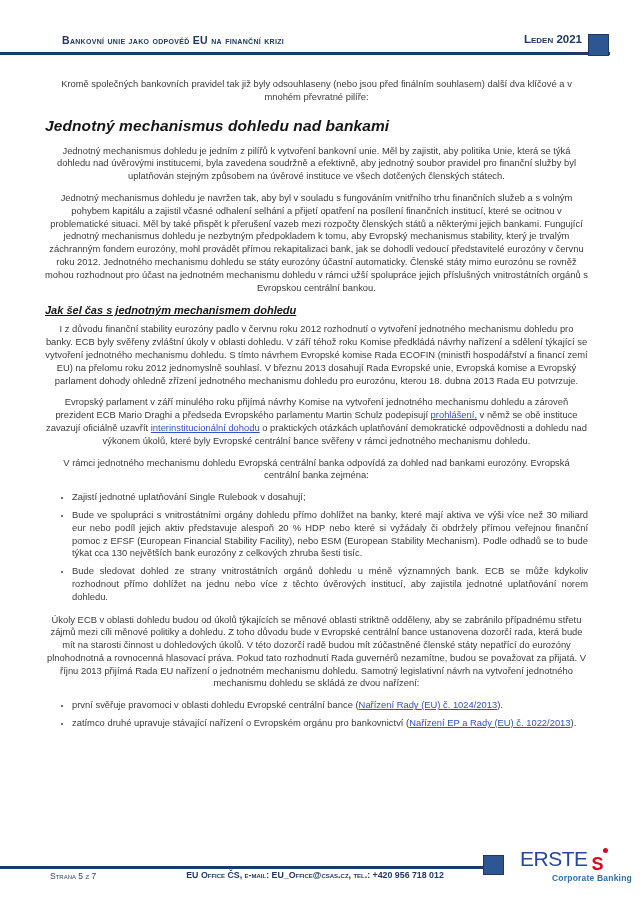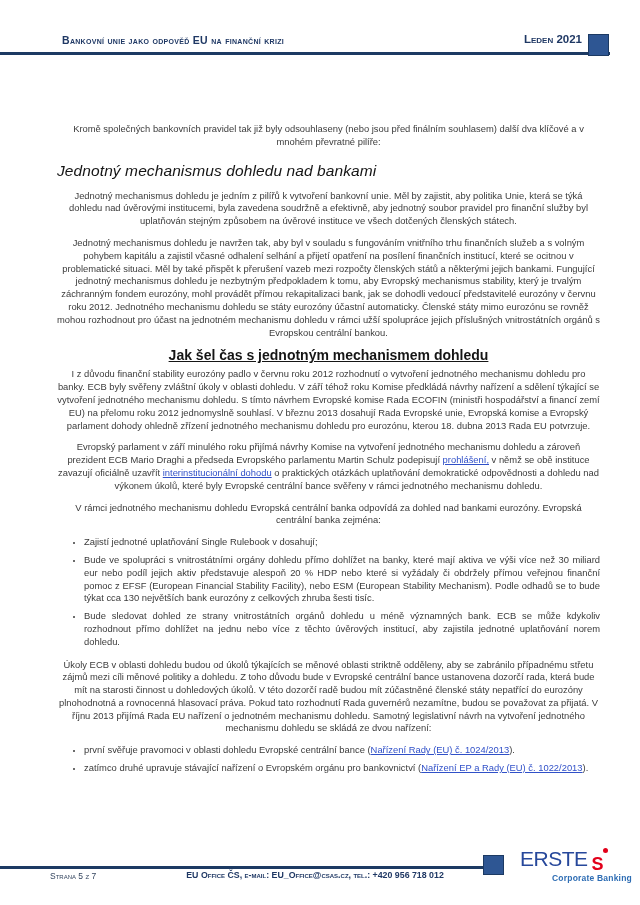--- a/index.html
+++ b/index.html
@@ -22,35 +22,35 @@
   .hdr-date {
     position: absolute; right: 58px; top: 33px;
     font-variant: small-caps; font-weight: 700; font-size: 11.5px;
     color: #1f3864; white-space: nowrap;
   }
   .hdr-rule { position: absolute; left: 0; top: 52px; width: 610px; height: 3px; background: #1c3a63; }
   .hdr-square { position: absolute; left: 588px; top: 34px; width: 21px; height: 22px; background: #2e5693; border: 1px solid #1c3a63; }
 
   
   .content {
-    position: absolute; top: 78px; left: 57px; width: 543px;
-    font-size: 9.4px; line-height: 12.8px; text-align: justify; margin-top: 45px;
+    position: absolute; top: 78px; left: 45px; width: 543px;
+    font-size: 9.4px; line-height: 12.8px; text-align: justify;
   }
   .content p { margin-bottom: 9px; }
   ul.doc-list { margin: 2px 0 10px 0; padding-left: 27px; }
   ul.doc-list li { margin-bottom: 5px; text-align: justify; }
   ul.doc-list li::marker { color: #3b3b3b; font-size: 8px; }
 
   h1.section-title {
-    font-size: 15.5px; line-height: 18px; font-weight: 400; font-style: italic;
+    font-size: 15.5px; line-height: 18px; font-weight: 700; font-style: italic;
     color: #151515; margin: 13px 0 10px 0; text-align: left; letter-spacing: 0.1px;
   }
   h2.sub-title {
-    font-size: 14px; line-height: 14px; font-weight: 700; 
-    color: #151515; text-decoration: underline; margin: 4px 0 6px 0; text-align: center;
+    font-size: 11px; line-height: 14px; font-weight: 700; font-style: italic;
+    color: #151515; text-decoration: underline; margin: 4px 0 6px 0; text-align: left;
   }
   a.doc-link { color: #3050c8; text-decoration: underline; cursor: pointer; }
 
   
   .ftr-rule { position: absolute; left: 0; top: 866px; width: 504px; height: 3px; background: #1c3a63; }
   .ftr-square { position: absolute; left: 483px; top: 855px; width: 21px; height: 20px; background: #2e5693; border: 1px solid #1c3a63; }
   .ftr-page {
     position: absolute; left: 50px; top: 871px;
     font-variant: small-caps; font-size: 8.5px; color: #33445e; white-space: nowrap;
   }

